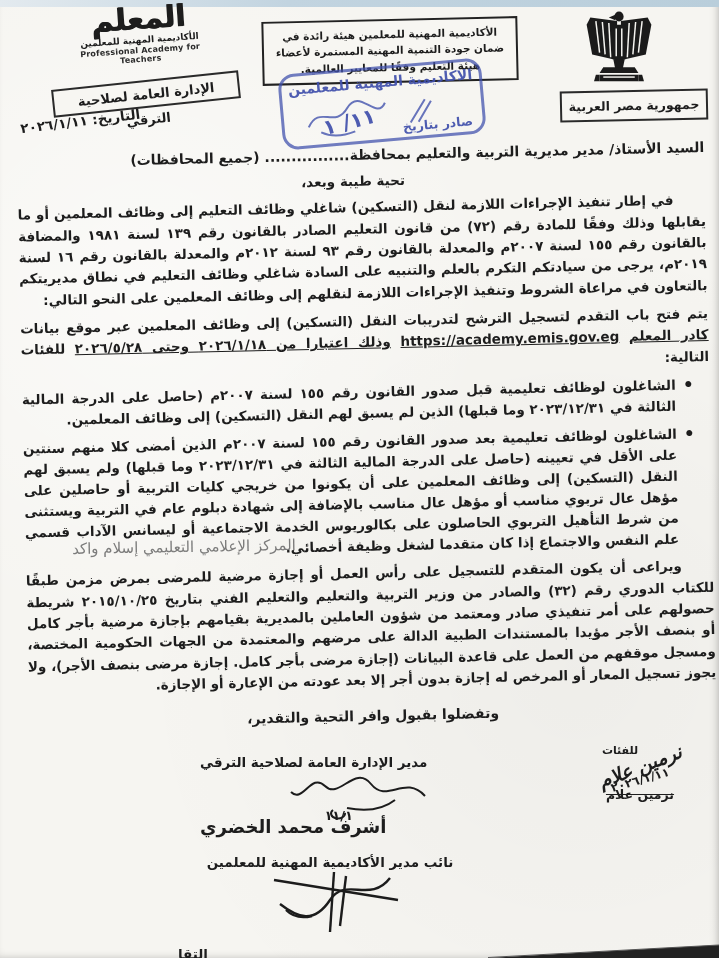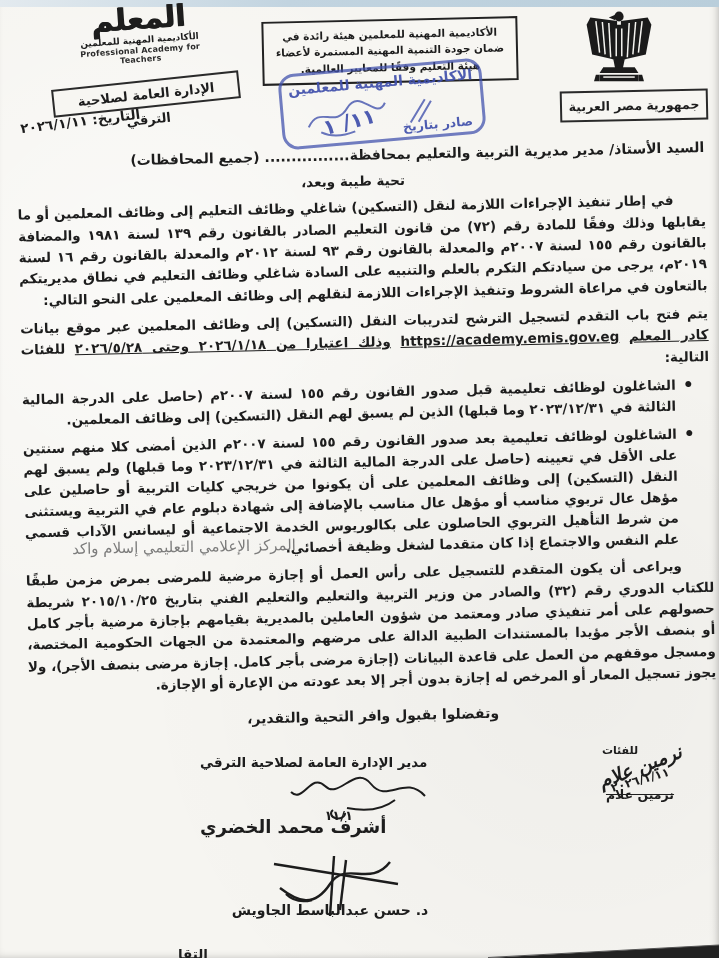--- a/index.html
+++ b/index.html
@@ -188,30 +188,30 @@
           <path d="M150 26 C 130 4, 112 34, 96 14 S 64 30, 50 16 S 28 34, 16 22"></path>
           <path d="M120 30 q-18 14 -48 8"></path>
           <path d="M58 40 a7 5 0 1 0 12 3"></path>
         </g>
         <text x="78" y="50" font-size="13" font-weight="bold" fill="#1c1c1c">١١/١</text>
       </svg>
       <div class="name">أشرف محمد الخضري</div>
     </div>
 
     <div class="deputy">
+      <div class="title">نائب مدير الأكاديمية المهنية للمعلمين</div>
       <svg class="sig-svg" width="160" height="64" viewBox="0 0 160 64">
         <g stroke="#1c1c1c" stroke-width="2.4" fill="none">
           <path d="M148 30 L24 10"></path>
           <path d="M140 8 C 120 34, 96 6, 80 30 S 48 48, 30 34"></path>
           <path d="M84 2 L80 62"></path>
           <path d="M96 6 L90 56"></path>
           <path d="M36 40 q10 10 26 6"></path>
         </g>
       </svg>
-      <div class="name">د. حسن عبدالباسط الجاويش</div>
     </div>
 
   </div>
 
   <div class="footer-partial">التقا</div>
 
   <svg class="bottom-wedge" width="231" height="14" viewBox="0 0 231 14">
     <polygon points="0,14 231,1 231,14" fill="#222"></polygon>
     <line x1="0" y1="13.5" x2="231" y2="1" stroke="#555" stroke-width="1"></line>
   </svg>

